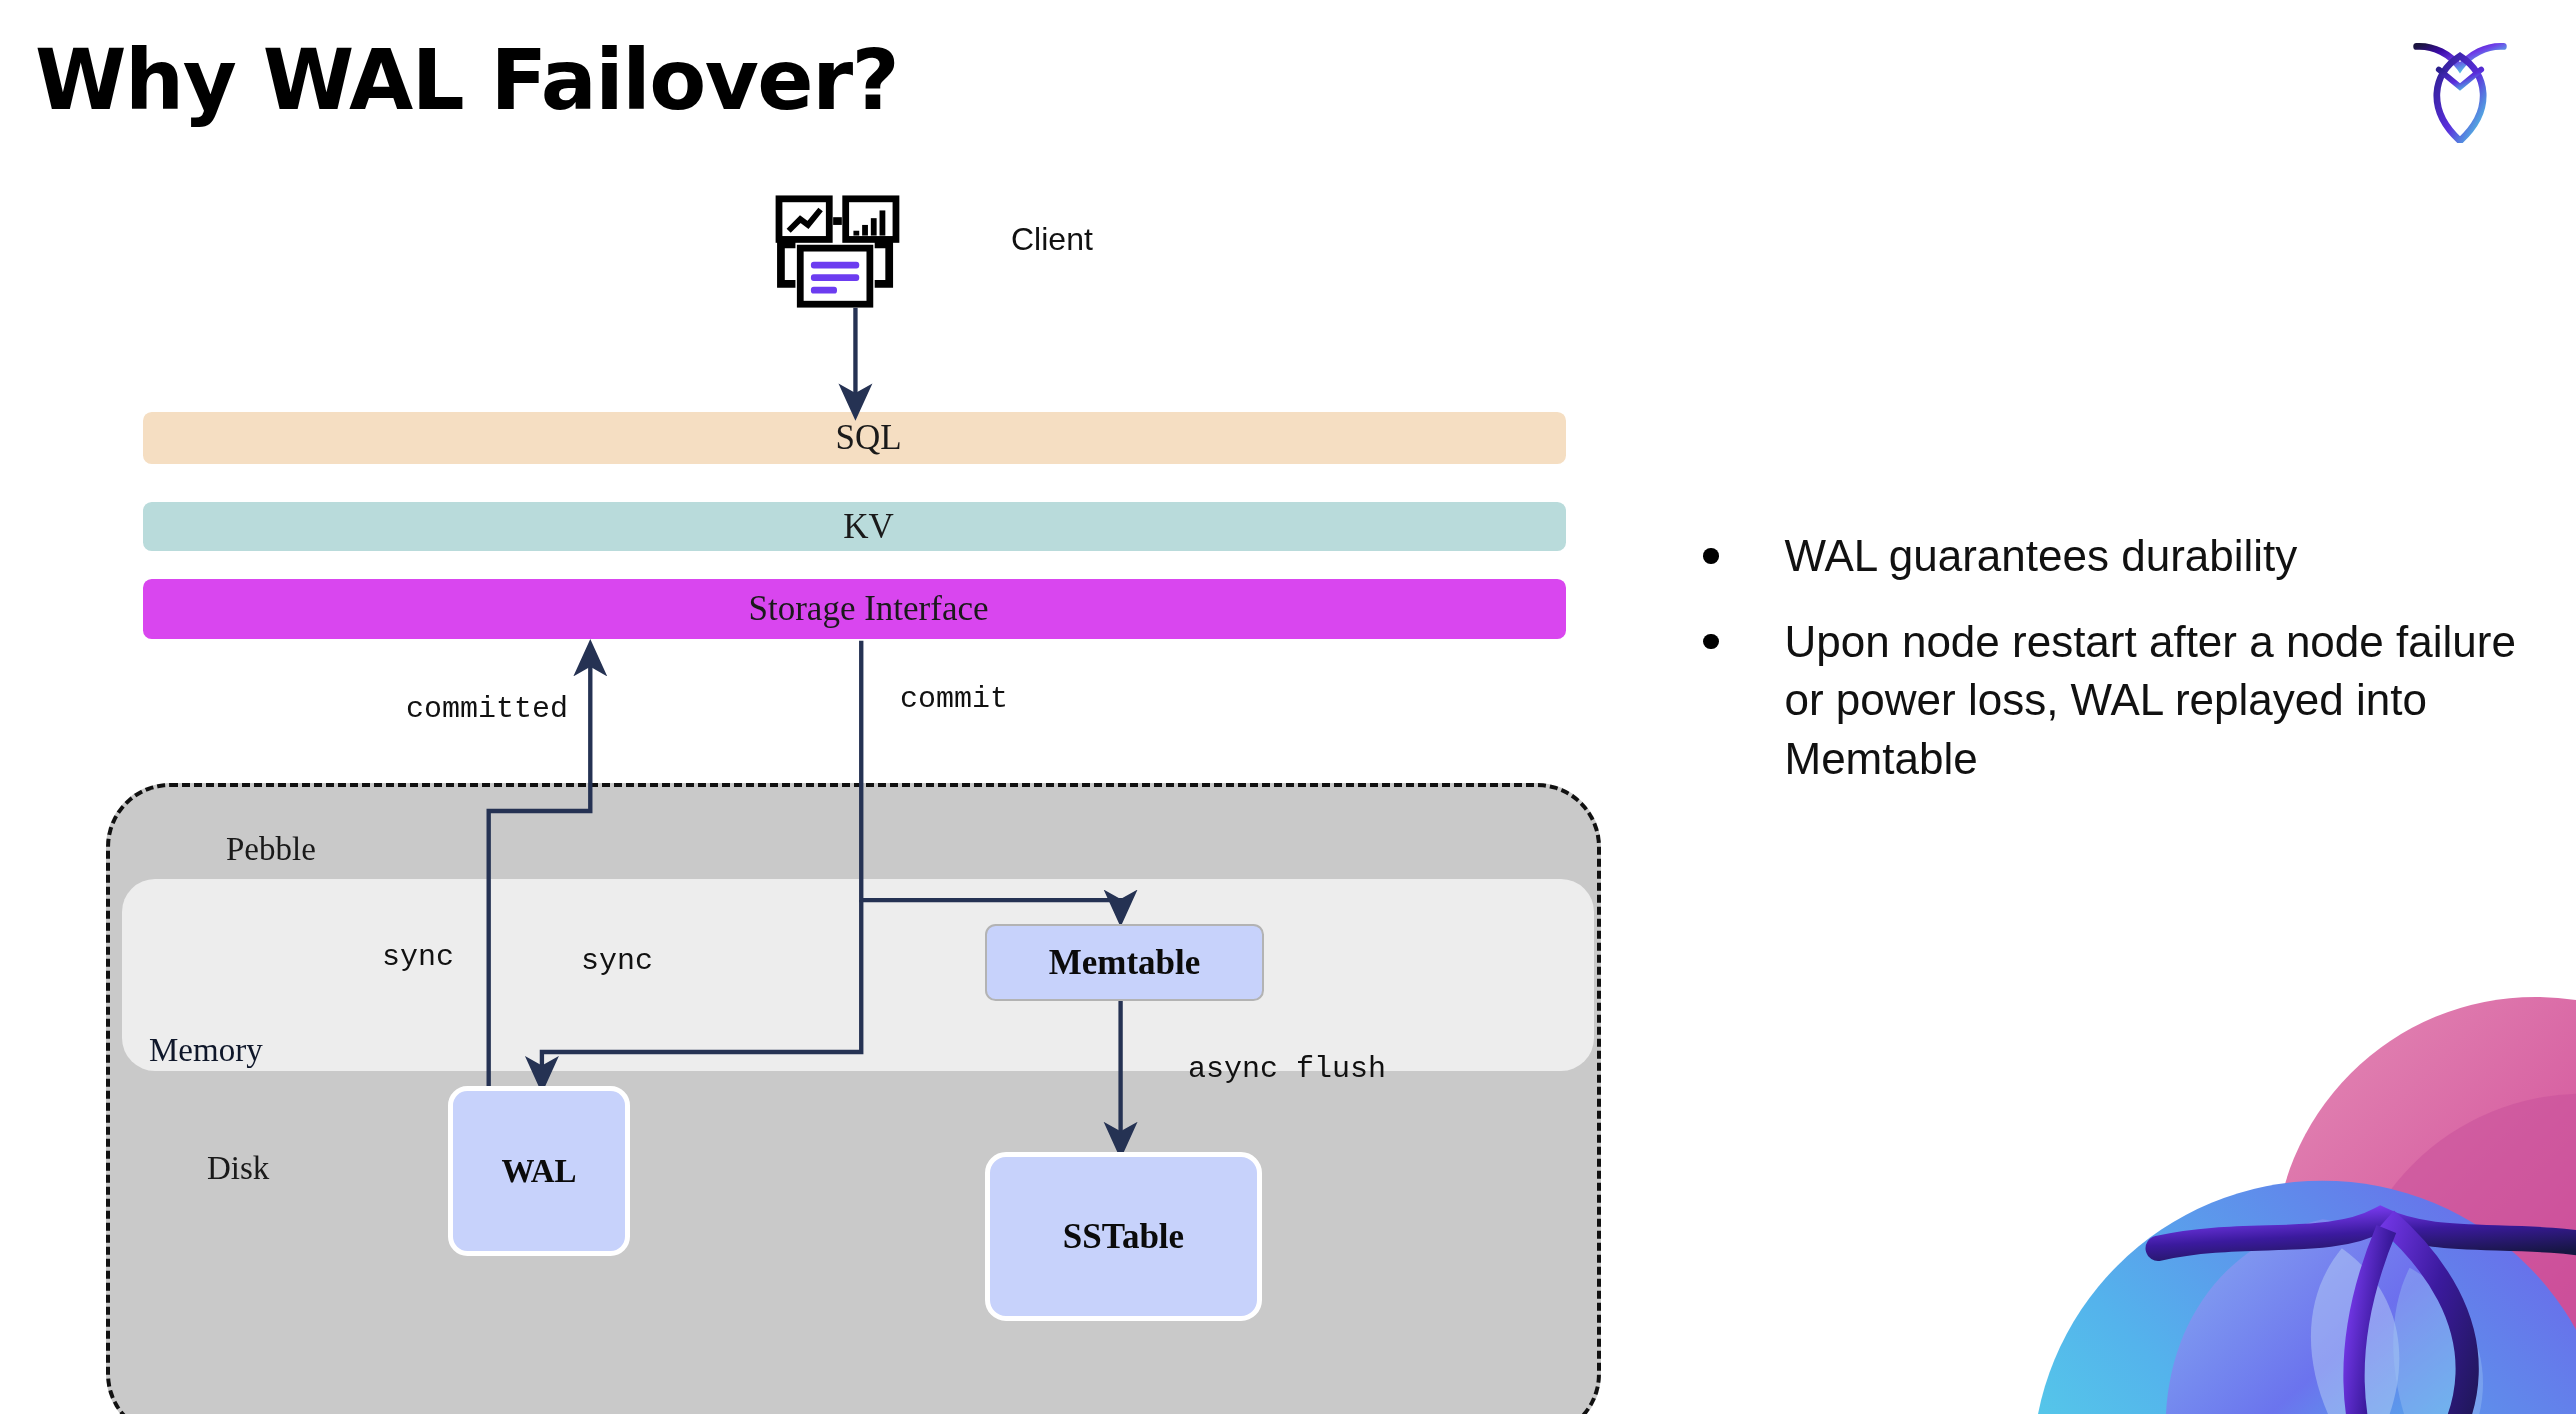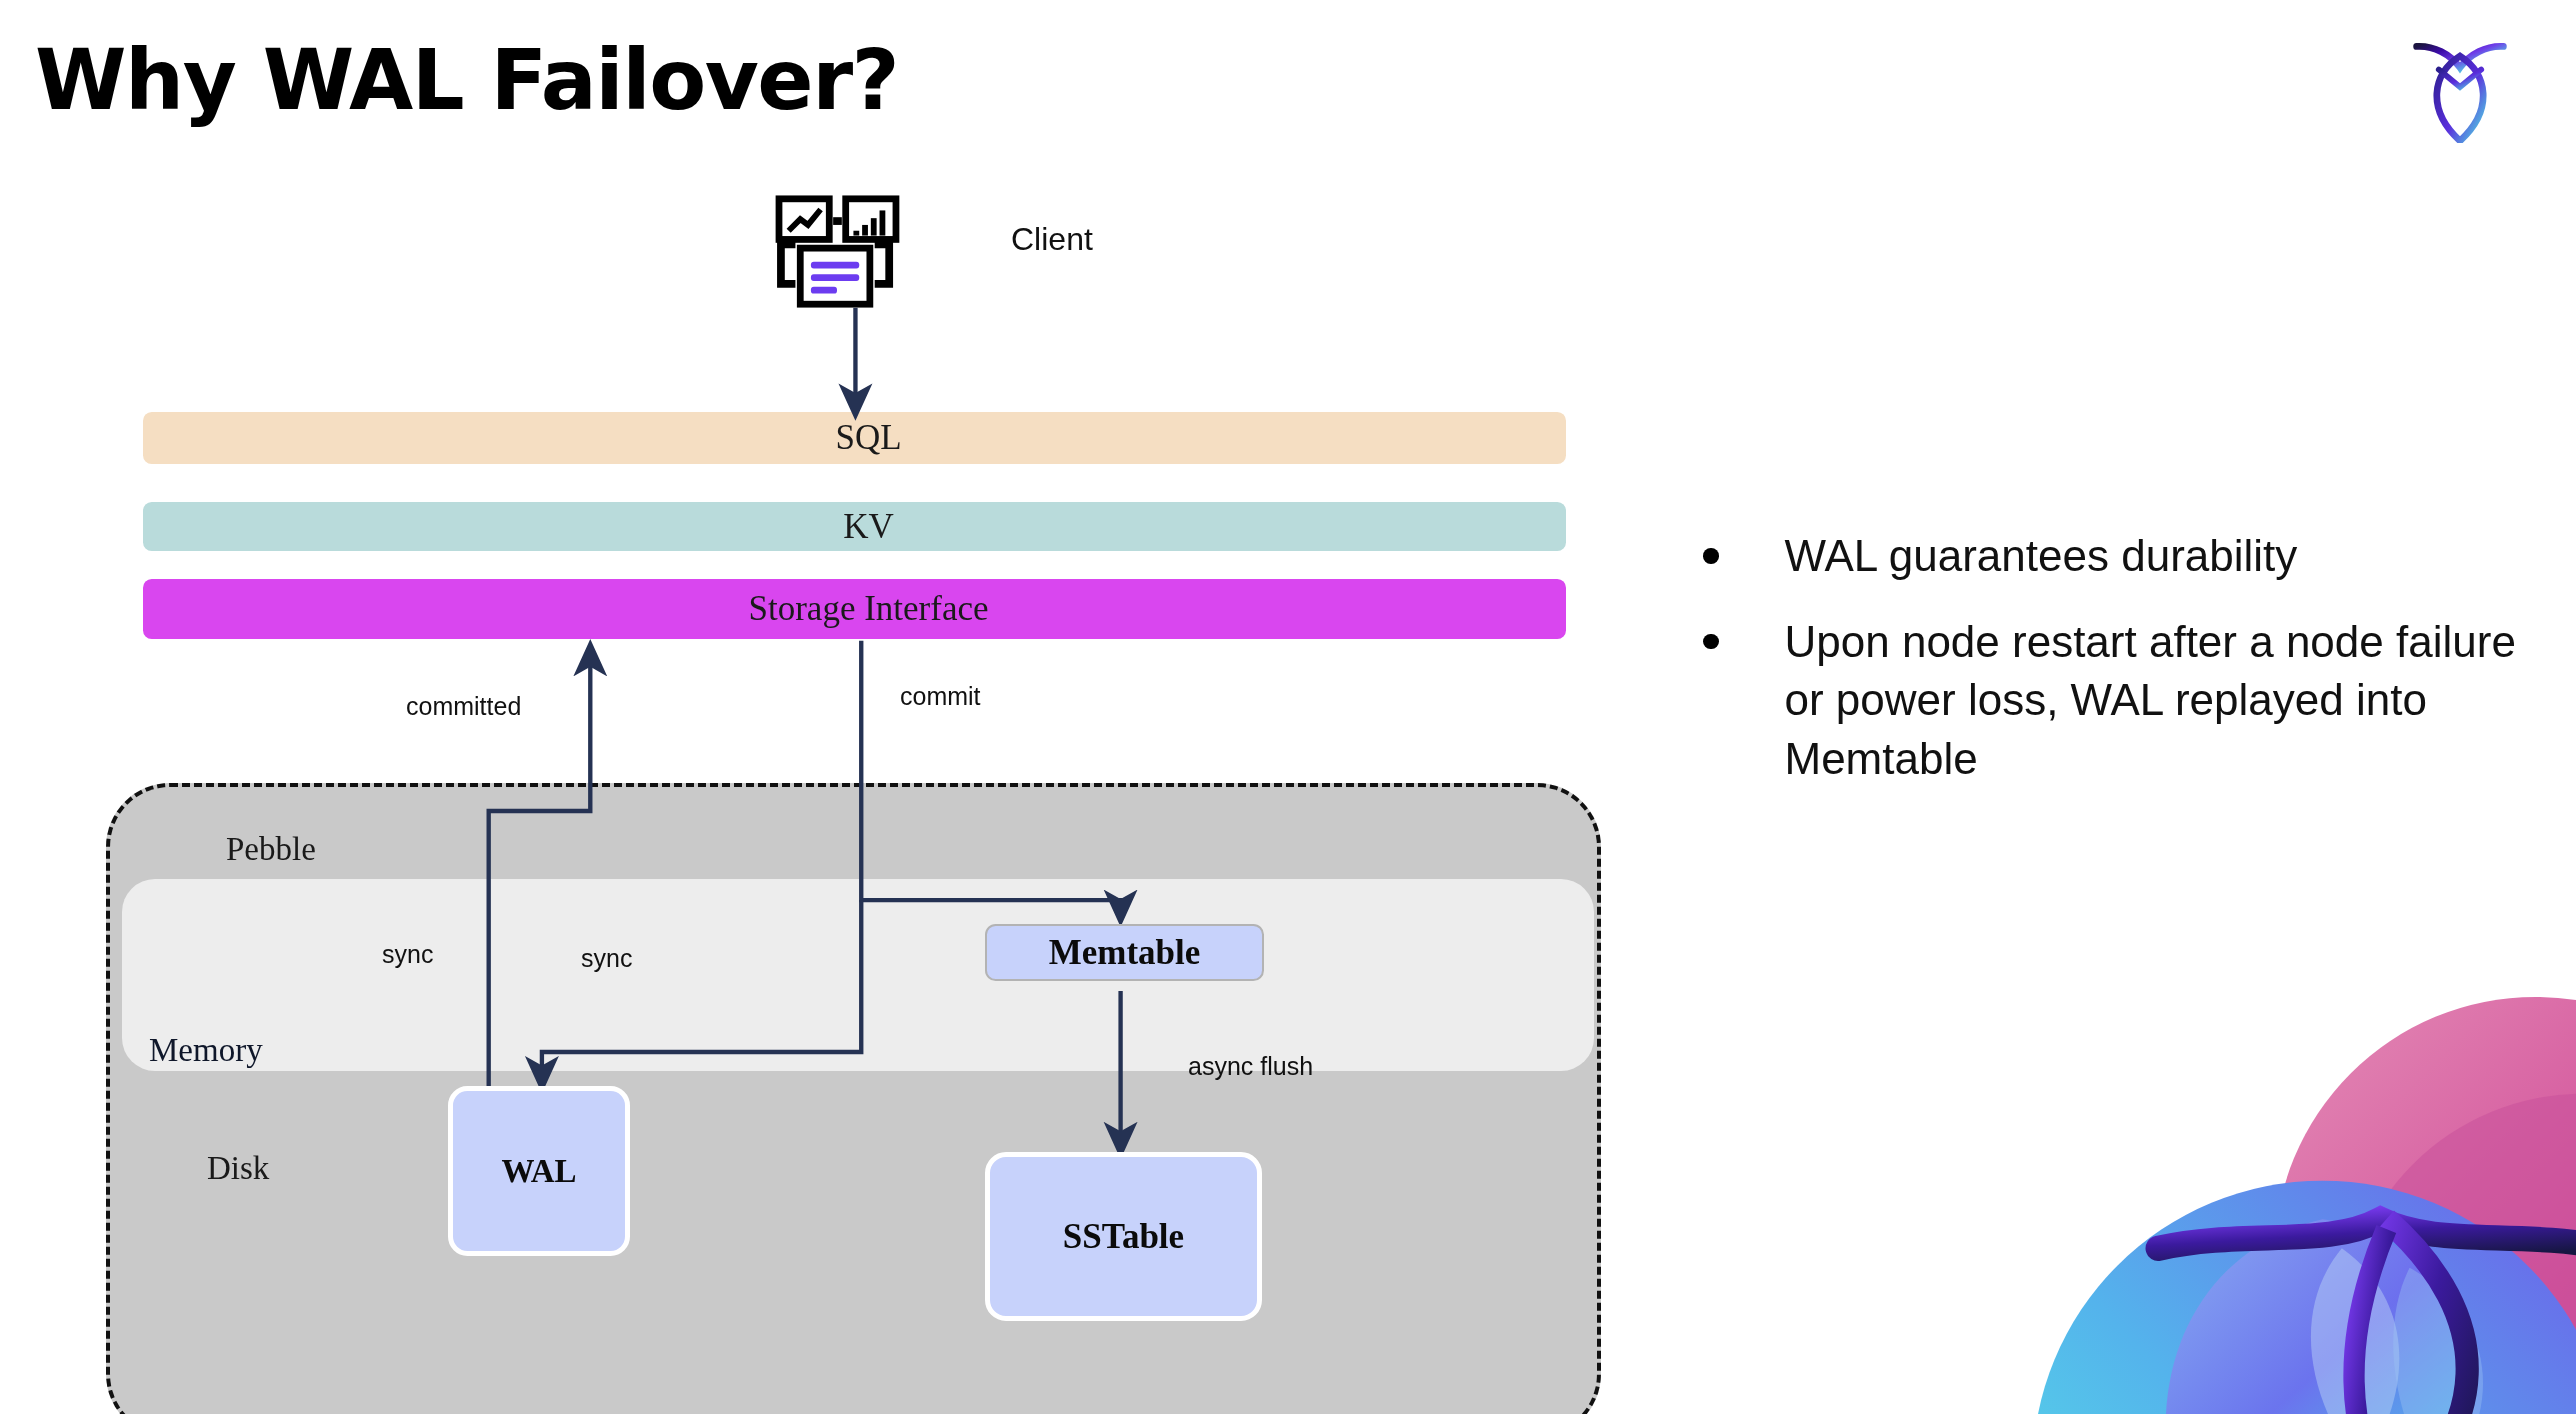--- a/index.html
+++ b/index.html
@@ -91,21 +91,21 @@
   
   .node {
     position: absolute;
     background: #C7D2FB;
     display: flex; align-items: center; justify-content: center;
     font-family: "Liberation Serif", serif;
     font-weight: 700; color: #0b0b0b;
     z-index: 5;
   }
   #node-memtable {
-    left: 985px; top: 924px; width: 279px; height: 57px;
+    left: 985px; top: 924px; width: 279px; height: 77px;
     border-radius: 10.6px; border: 2.9px solid #B3B3B3;
     font-size: 35px;
   }
   #node-wal {
     left: 448px; top: 1086px; width: 182px; height: 170px;
     border-radius: 19.4px; border: 5.8px solid #ffffff;
     font-size: 33px;
     justify-content: center;
   }
   #node-sstable {
@@ -113,22 +113,22 @@
     border-radius: 21px; border: 5.8px solid #ffffff;
     font-size: 35px;
   }
 
   
   #arrows { position: absolute; inset: 0; z-index: 3; pointer-events: none; }
 
   
   .edge-label {
     position: absolute;
-    font-family: Liberation Sans, sans-serif;
-    font-size: 25px; color: #111111;
+    font-family: Liberation Mono, monospace;
+    font-size: 30px; color: #111111;
     white-space: nowrap; z-index: 6;
   }
   #lbl-committed { left: 406px; top: 692px; }
   #lbl-commit    { left: 900px; top: 682px; }
   #lbl-sync-1    { left: 382px; top: 940px; }
   #lbl-sync-2    { left: 581px; top: 944px; }
   #lbl-asyncflush{ left: 1188px; top: 1052px; }
 
   
   #bullets { position: absolute; left: 1703px; top: 527px; width: 832px; }

